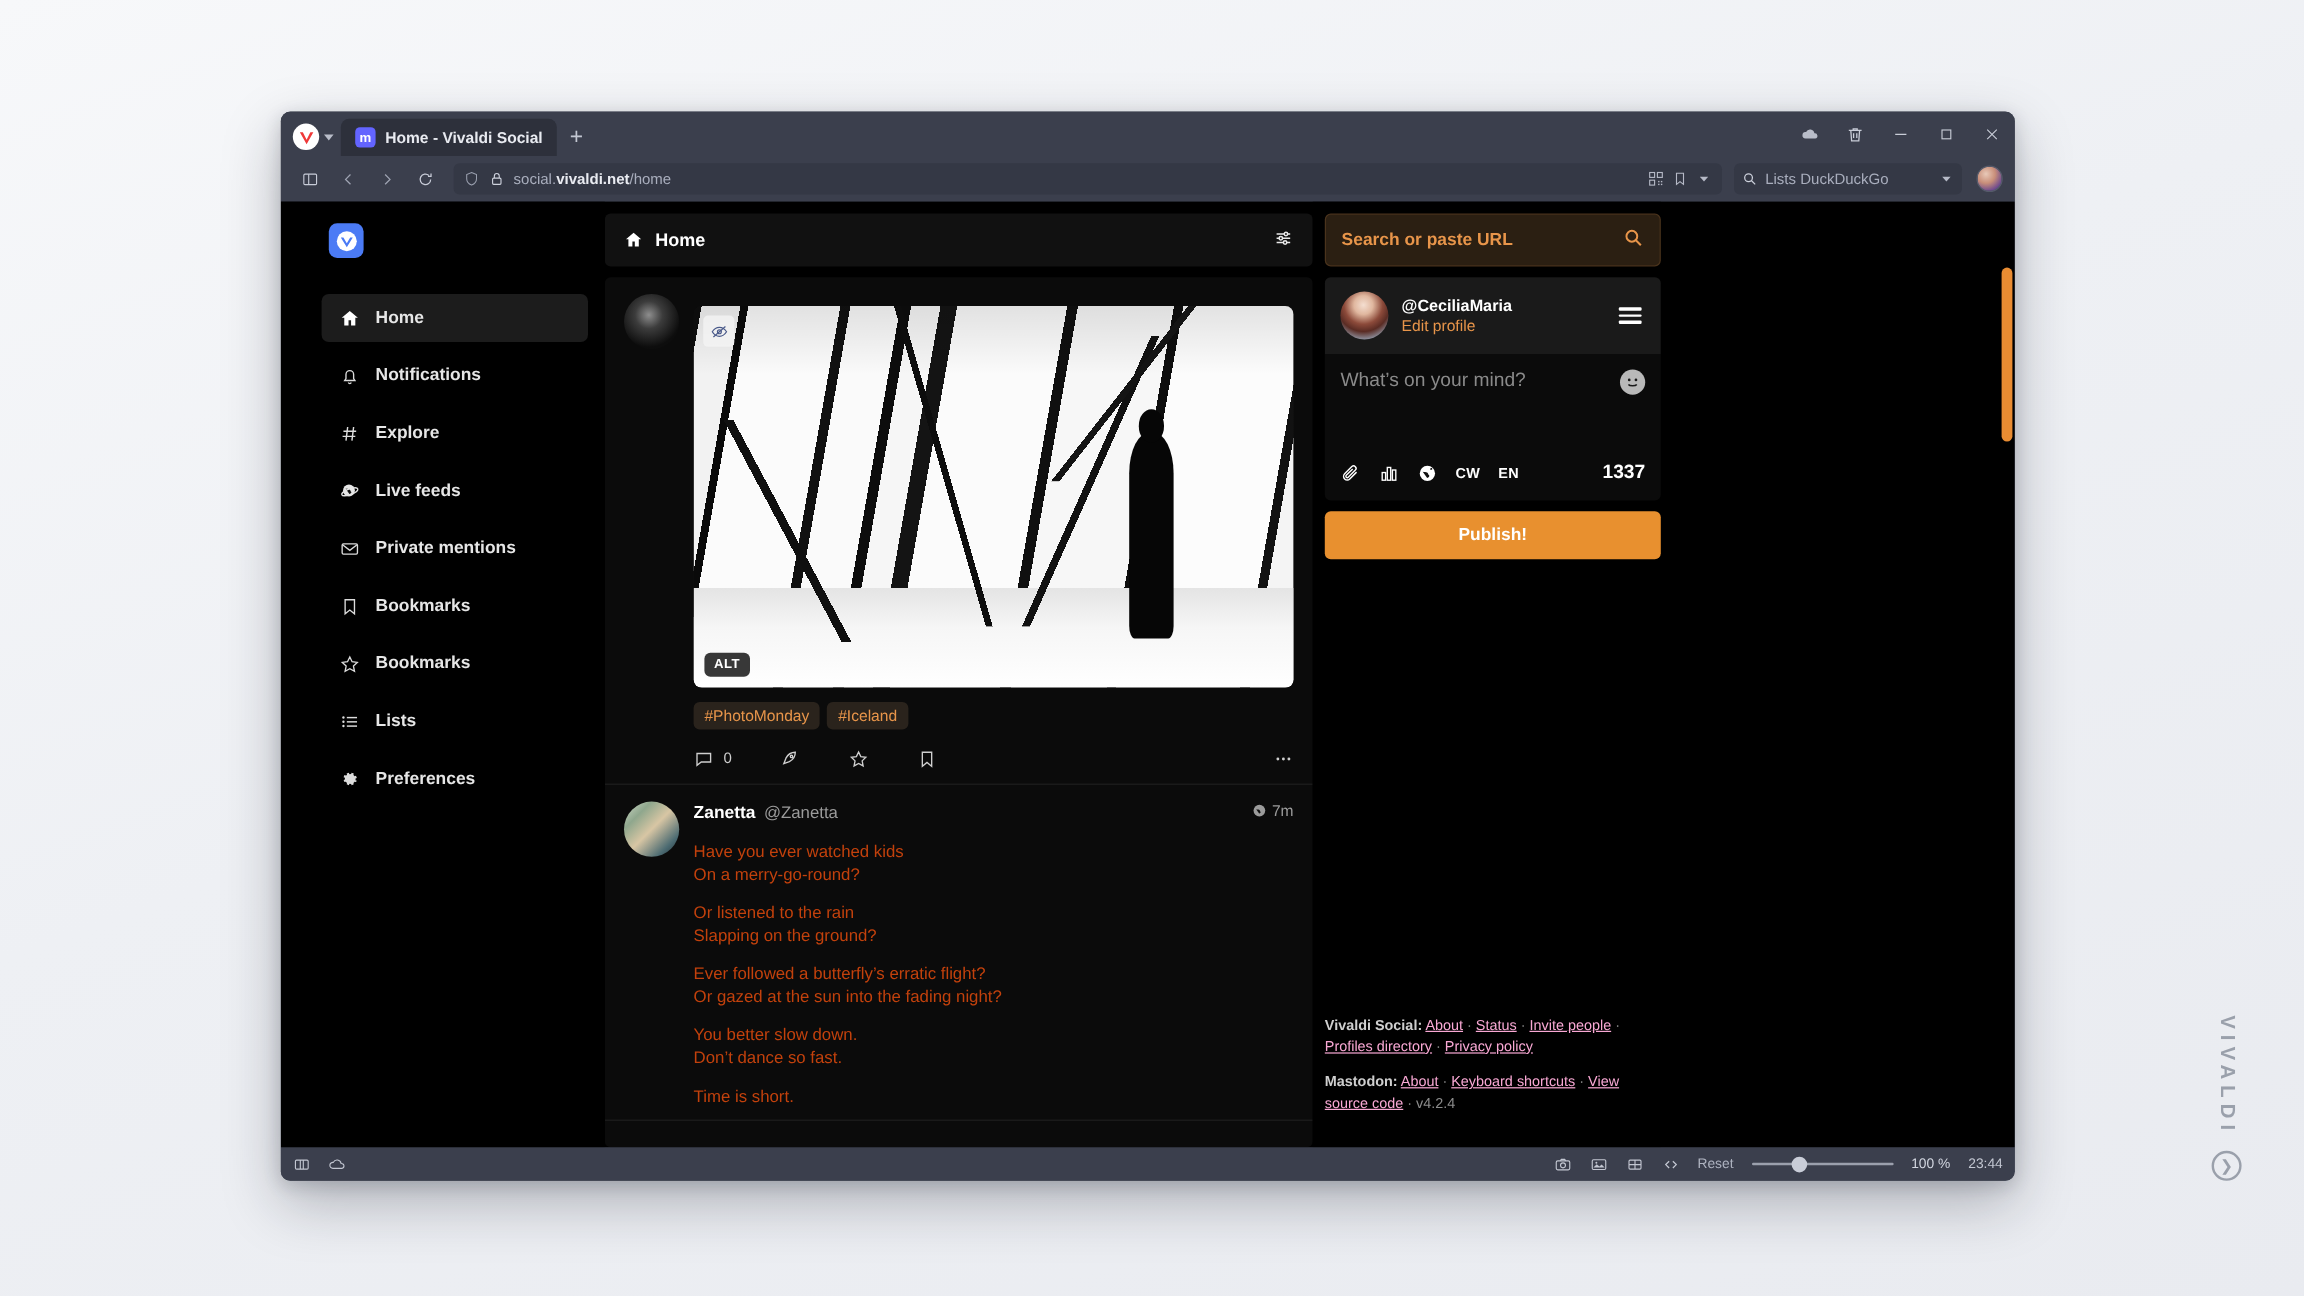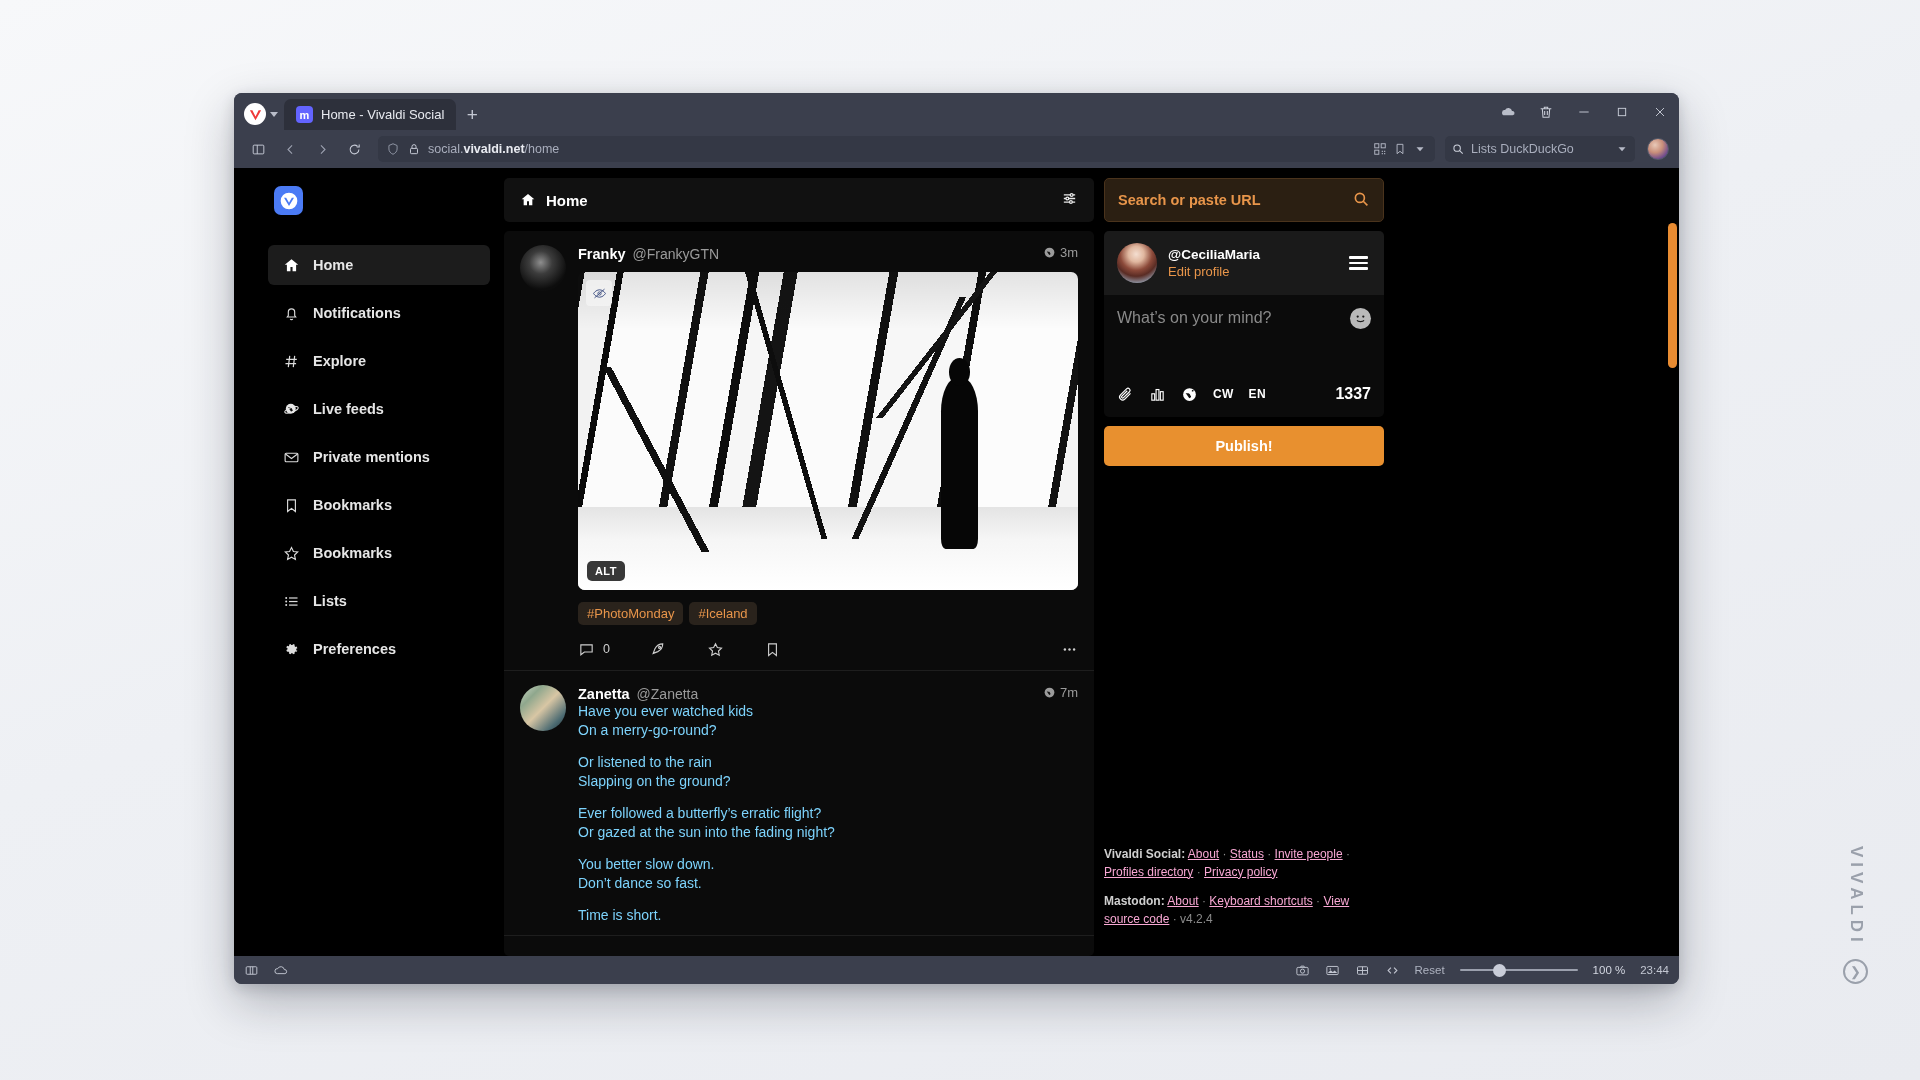--- a/index.html
+++ b/index.html
@@ -60,21 +60,21 @@
     font-size: 13px; color: #e8eaf0;
     white-space: nowrap; overflow: hidden;
   }
   .mastodon-fav {
     width: 17px; height: 17px; flex: 0 0 17px;
     border-radius: 4px;
     background: #6364ff;
     display: flex; align-items: center; justify-content: center;
     color: #fff; font-size: 11px; font-weight: bold;
   }
-  .tab-title { overflow: hidden; text-overflow: ellipsis; }
+  .tab-title { overflow: hidden; text-overflow: ellipsis; font-weight: bold; }
   .newtab {
     width: 32px; height: 31px;
     display: flex; align-items: center; justify-content: center;
     color: #c3c7d2; font-size: 19px; font-weight: 300;
   }
   .win-ctrls {
     position: absolute; right: 0; top: 0;
     height: 37px; display: flex; align-items: center;
   }
   .win-btn {
@@ -301,21 +301,21 @@
   .actions {
     display: flex; align-items: center; gap: 40px;
     margin-top: 13px; height: 22px;
     color: #b5b5b5;
   }
   .act { display: flex; align-items: center; gap: 8px; font-size: 12.5px; color: #cfcfcf; }
   .act svg { width: 17px; height: 17px; }
   .actions .sp { flex: 1 1 auto; }
   .act.more svg { width: 17px; height: 17px; }
 
-  .poem { color: #7dd3fc; font-size: 14px; line-height: 1.36; margin-top: 0; }
+  .poem { color: #c2410c; font-size: 14px; line-height: 1.36; margin-top: 14px; }
   .poem p { margin: 0; }
   .poem .blank { height: 13px; }
 
   
   .feed-scroll {
     position: absolute;
     right: 2px; top: 55px;
     width: 9px; height: 145px;
     background: #e98c32;
     border-radius: 5px;
@@ -712,32 +712,20 @@
             </svg>
         </span>
       </div>
 
       <div class="feed">
 
         <div class="status">
           <div class="st-row">
             <div class="avatar av-franky"></div>
             <div class="st-body">
-              <div class="st-head">
-                <span class="disp-name">Franky</span>
-                <span class="acct">@FrankyGTN</span>
-                <span class="sp"></span>
-                <span class="st-time">
-                  <svg viewBox="0 0 24 24" fill="#9b9b9b">
-                      <circle cx="12" cy="12" r="9"></circle>
-                      <path d="M7 10c1.6.5 3 0 4.6.8s1 2.3 2 2.9-.3 2.5-2 2.8" fill="#111"></path>
-                    </svg>
-                  <span>3m</span>
-                </span>
-              </div>
 
               <div class="media">
                 <div class="photo"></div>
                 <div class="photo-floor"></div>
                 <div class="photo-diag1"></div>
                 <div class="photo-diag2"></div>
                 <div class="photo-diag3"></div>
                 <div class="photo-diag4"></div>
                 <div class="photo-person"></div>
                 <div class="hide-media">

